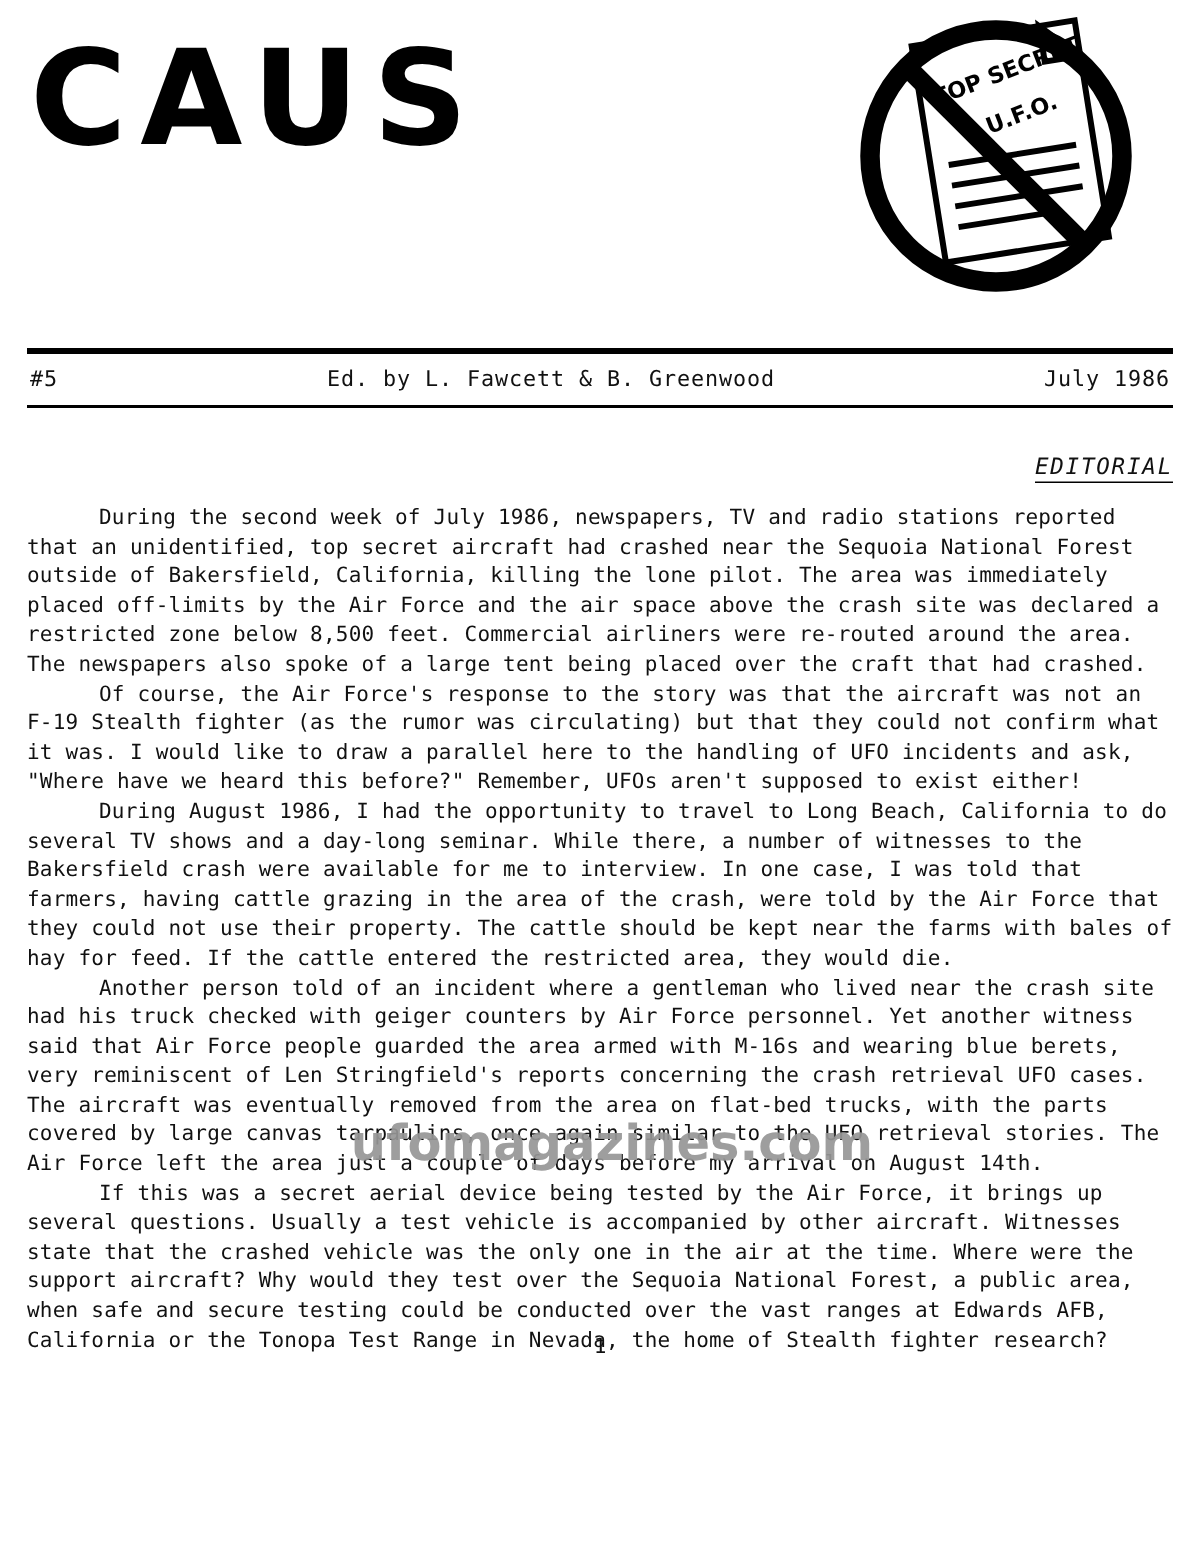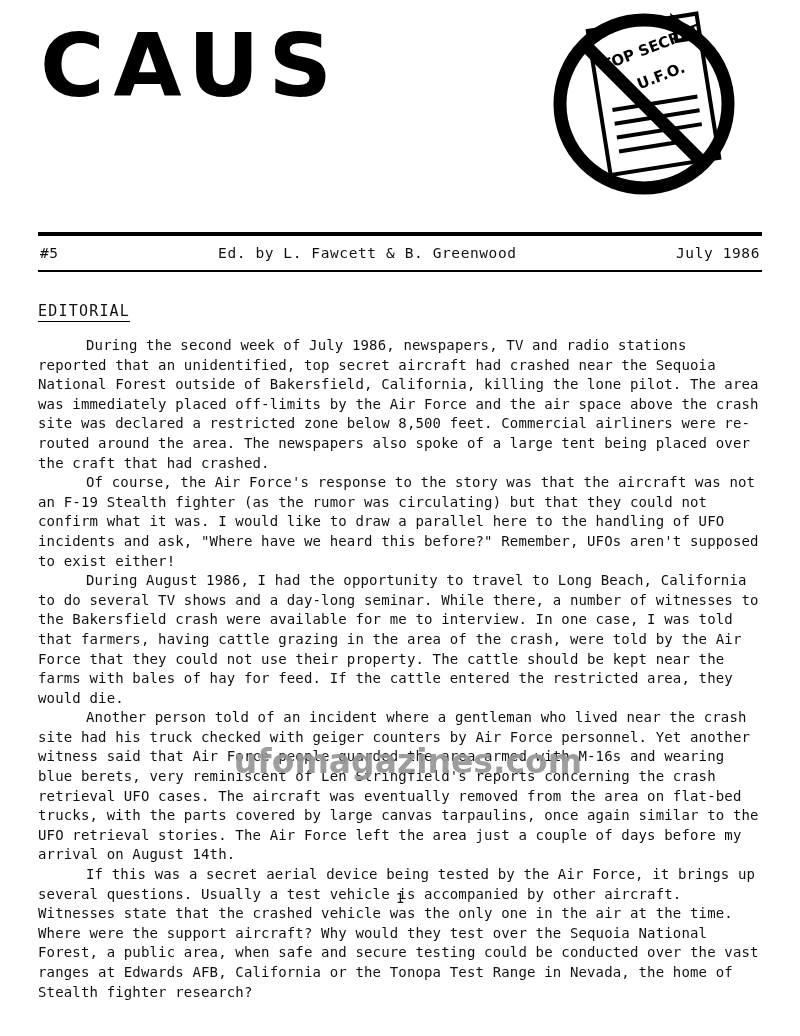--- a/index.html
+++ b/index.html
@@ -13,21 +13,21 @@
     position: relative;
     font-family: "DejaVu Sans Mono", monospace;
     color: #111111;
     overflow: hidden;
   }
   .page {
     position: relative;
     width: 800px;
     height: 924px;
     box-sizing: border-box;
-    padding: 0 38px;
+    padding: 0 18px;
   }
 
   
   .masthead {
     position: relative;
     height: 232px;
   }
   .caus-title {
     position: absolute;
     left: 2px;
@@ -82,24 +82,25 @@
     height: 2px;
     background: #000;
   }
 
   
   .article {
     position: relative;
     padding-top: 30px;
   }
   .section-title {
-    text-align: left;
+    text-align: right;
     font-size: 15px;
     letter-spacing: 1.2px;
     margin-bottom: 16px;
+    font-style: italic;
   }
   .section-title .u {
     border-bottom: 1.5px solid #000;
     padding-bottom: 1px;
   }
   .body-text p {
     margin: 0;
     font-size: 14px;
     line-height: 19.6px;
     letter-spacing: 0.15px;

